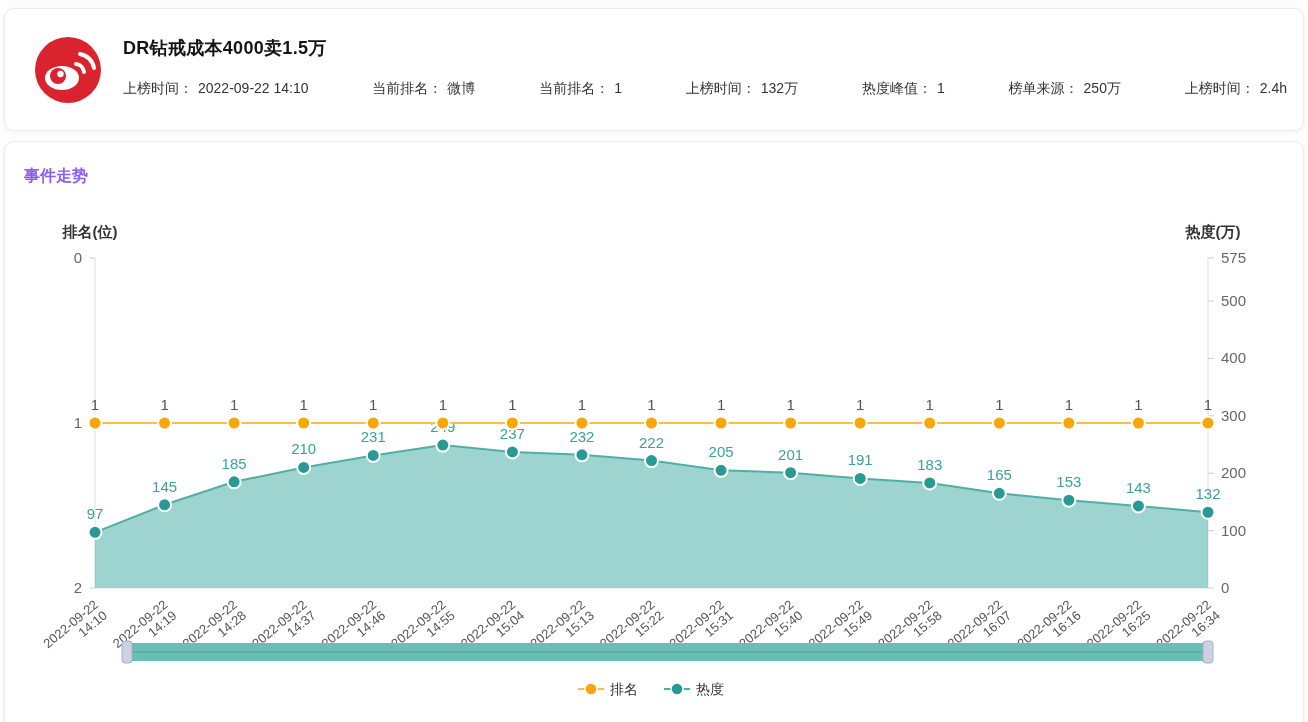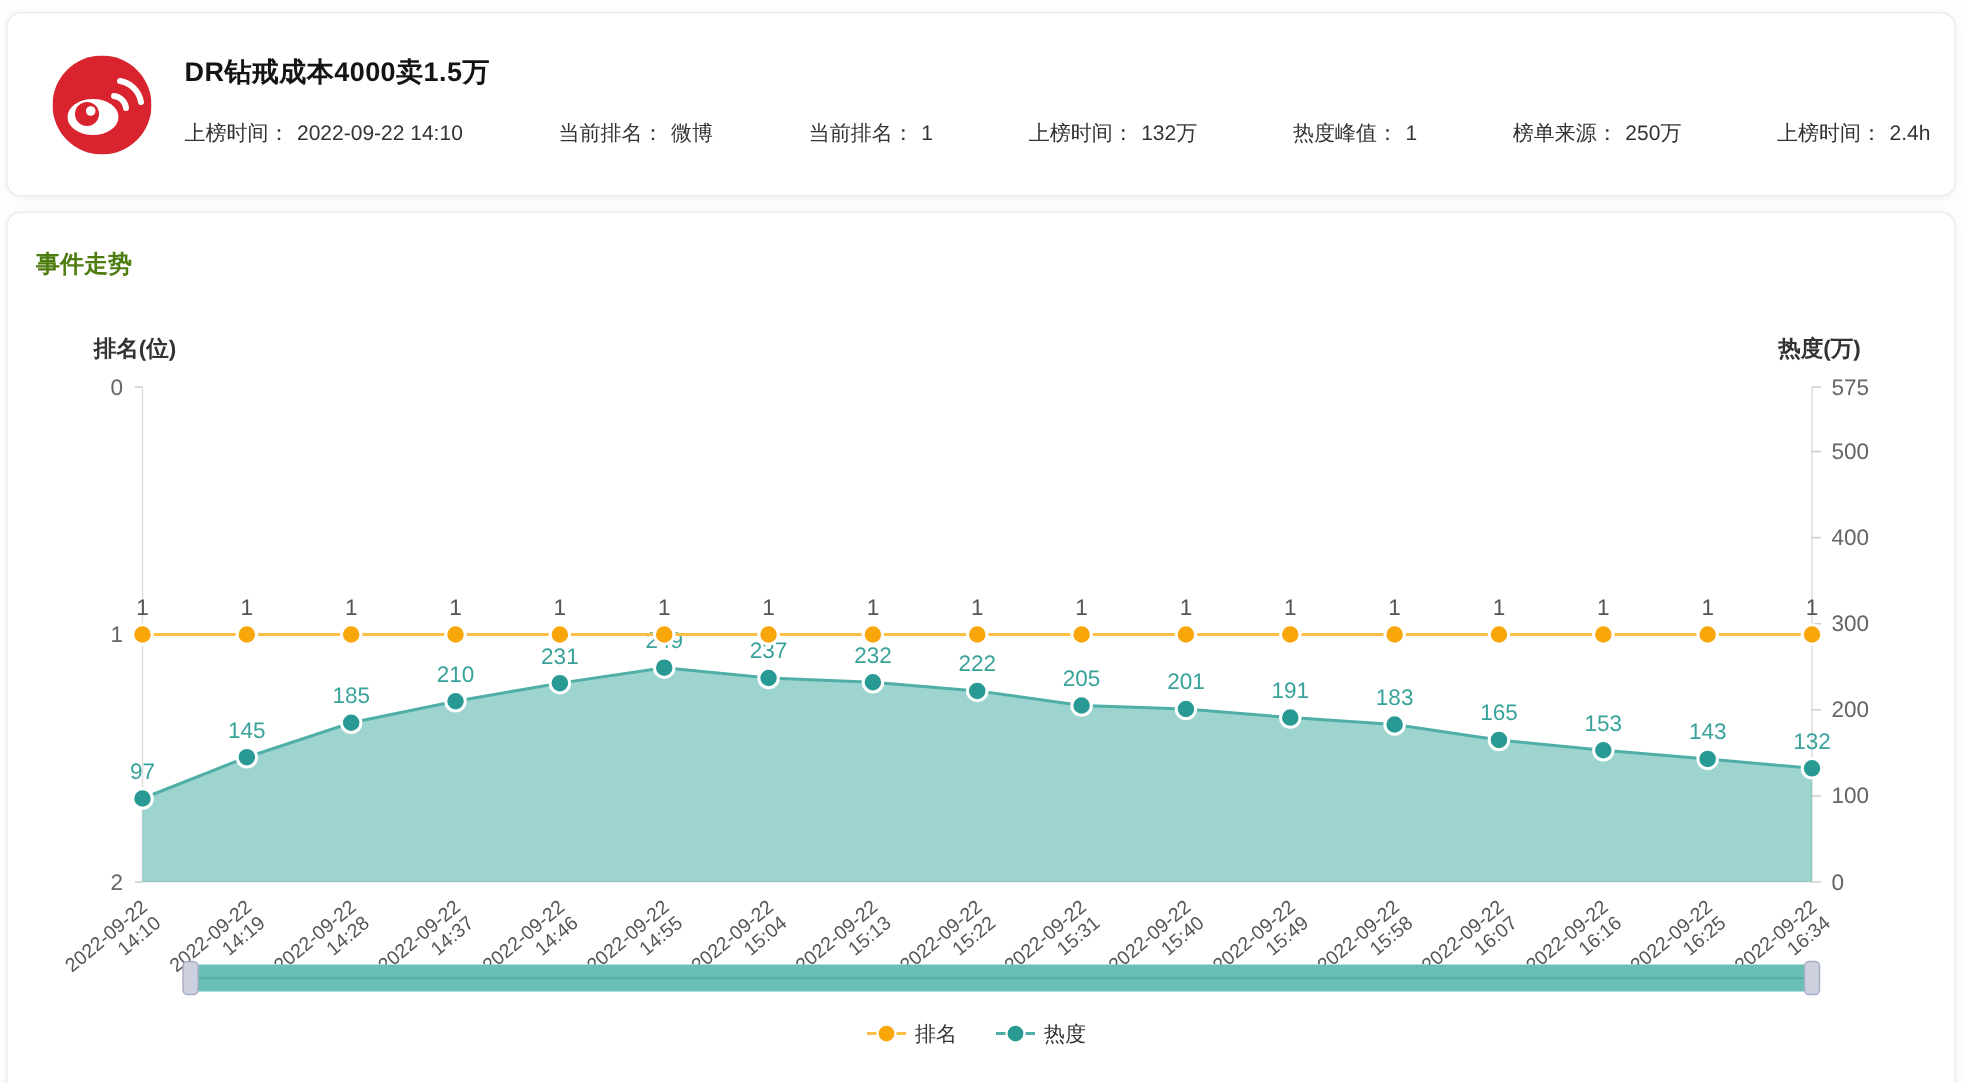--- a/index.html
+++ b/index.html
@@ -26,21 +26,21 @@
     font-size:18px;font-weight:bold;color:#141414;letter-spacing:0.3px;
   }
   .meta-row{
     position:absolute;left:118px;right:16px;top:71px;
     display:flex;justify-content:space-between;
     font-size:14px;color:#333;white-space:nowrap;
   }
   .meta-item .meta-value{margin-left:5px;color:#333;}
   .section-title{
     position:absolute;left:24px;top:166px;
-    font-size:16px;font-weight:bold;color:#4d7c0f;
+    font-size:16px;font-weight:bold;color:#8b5cf6;
   }
   #chart{position:absolute;left:0;top:141px;width:1308px;height:581px;}
 </style>
 </head>
 <body>
 
 <div class="card header-card">
   <div class="logo">
     <svg width="66" height="66" viewBox="0 0 66 66">
       <circle cx="33" cy="33" r="33" fill="#D9232E"></circle>

